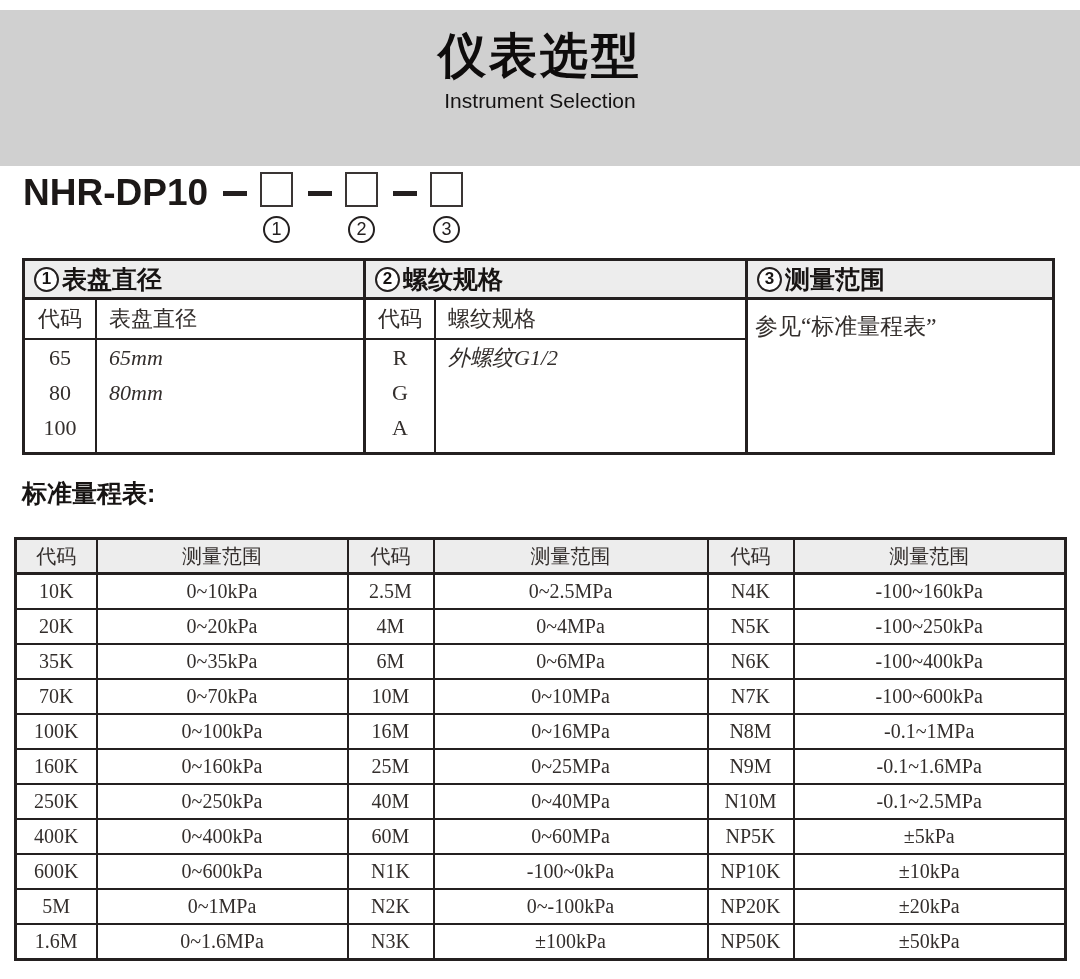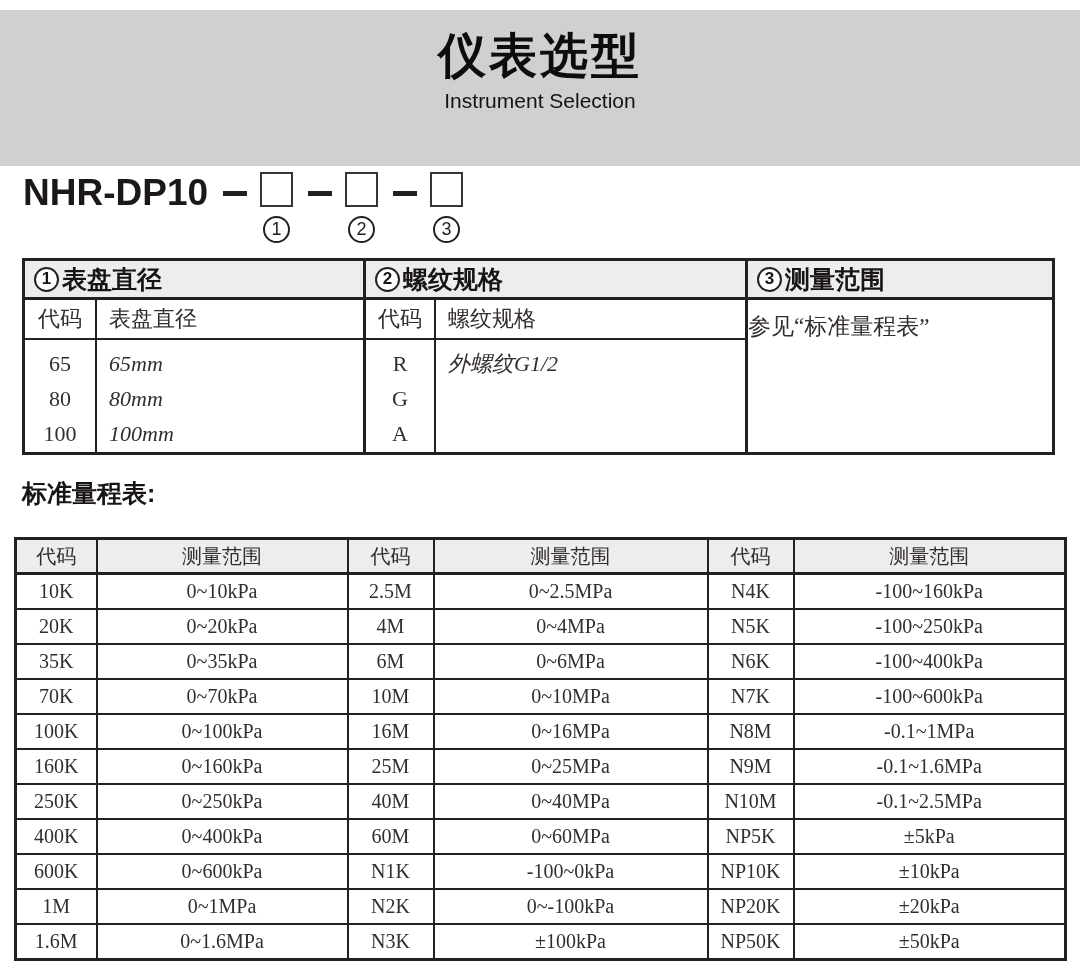--- a/index.html
+++ b/index.html
@@ -132,31 +132,31 @@
   .sub-h {
     border-bottom: 2px solid #242020;
     font-size: 22px;
     color: #332e2c;
     display: flex;
     align-items: center;
     box-sizing: border-box;
   }
   .sub-h.a { justify-content: center; border-right: 2px solid #242020; }
   .sub-h.b { justify-content: flex-start; padding-left: 12px; }
-  .bodycol { padding-top: 6px; box-sizing: border-box; }
+  .bodycol { box-sizing: border-box; }
   .bodycol.a { border-right: 2px solid #242020; text-align: center; }
   .bodycol.b { padding-left: 12px; font-style: italic; }
   .bodycol div {
     height: 35px;
     line-height: 35px;
     font-size: 22px;
     color: #332e2c;
   }
   .sec-note {
-    padding: 11px 0 0 0;
+    padding: 11px 0 0 7px;
     font-size: 23px;
     color: #332e2c;
   }
 
   
   .range-label {
     position: absolute;
     top: 477px; left: 22px;
     font-size: 25px;
     font-weight: bold;
@@ -232,21 +232,20 @@
       <div class="sub-h a">代码</div>
       <div class="sub-h b">表盘直径</div>
       <div class="bodycol a">
         <div>65</div>
         <div>80</div>
         <div>100</div>
       </div>
       <div class="bodycol b">
         <div>65mm</div>
         <div>80mm</div>
-        <div>100mm</div>
       </div>
     </div>
   </div>
 
   <div class="sel-sec sec2">
     <div class="sec-header">
       <span class="cnum hdr">2</span>
       <span>螺纹规格</span>
     </div>
     <div class="sec-cols serif">
@@ -361,21 +360,21 @@
       </tr>
       <tr>
         <td>600K</td>
         <td>0~600kPa</td>
         <td>N1K</td>
         <td>-100~0kPa</td>
         <td>NP10K</td>
         <td>±10kPa</td>
       </tr>
       <tr>
-        <td>1M</td>
+        <td>5M</td>
         <td>0~1MPa</td>
         <td>N2K</td>
         <td>0~-100kPa</td>
         <td>NP20K</td>
         <td>±20kPa</td>
       </tr>
       <tr>
         <td>1.6M</td>
         <td>0~1.6MPa</td>
         <td>N3K</td>

